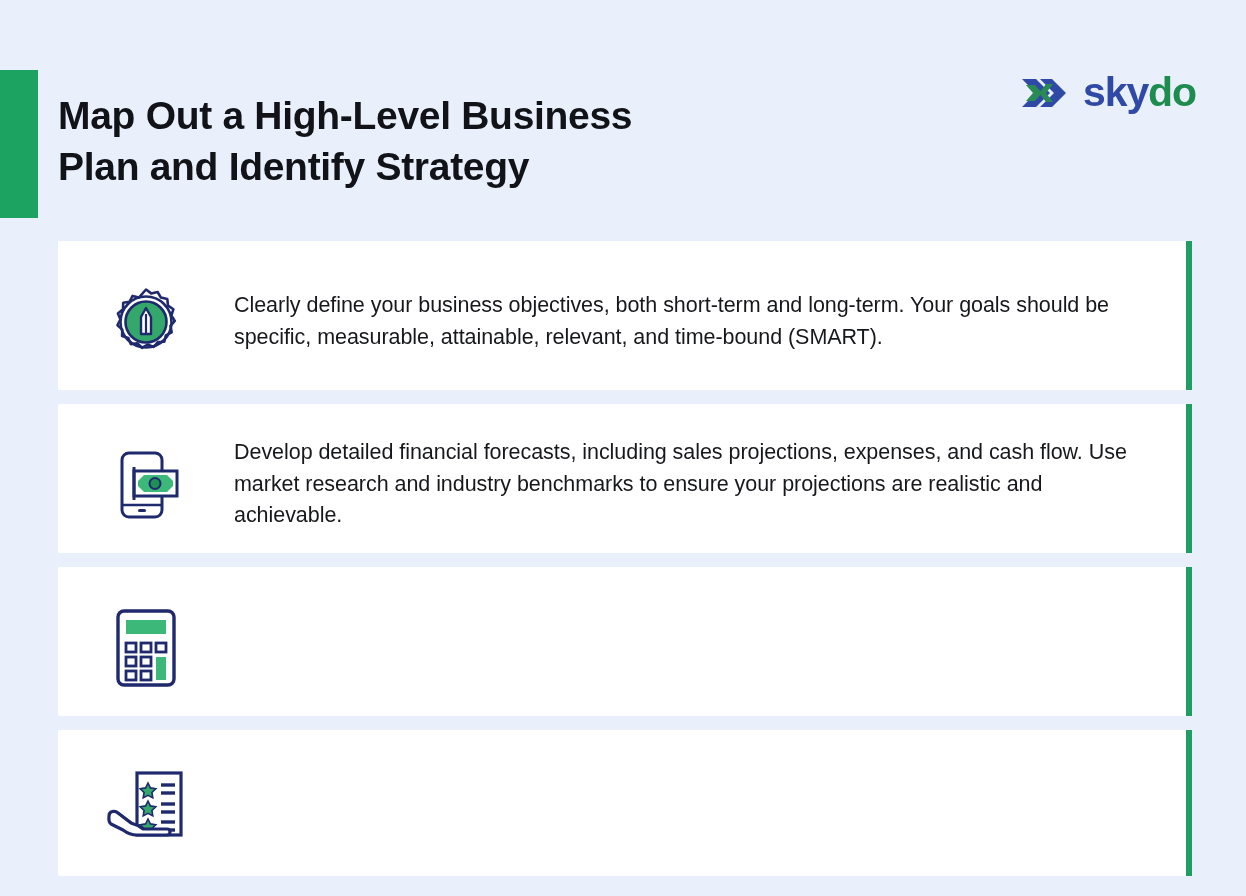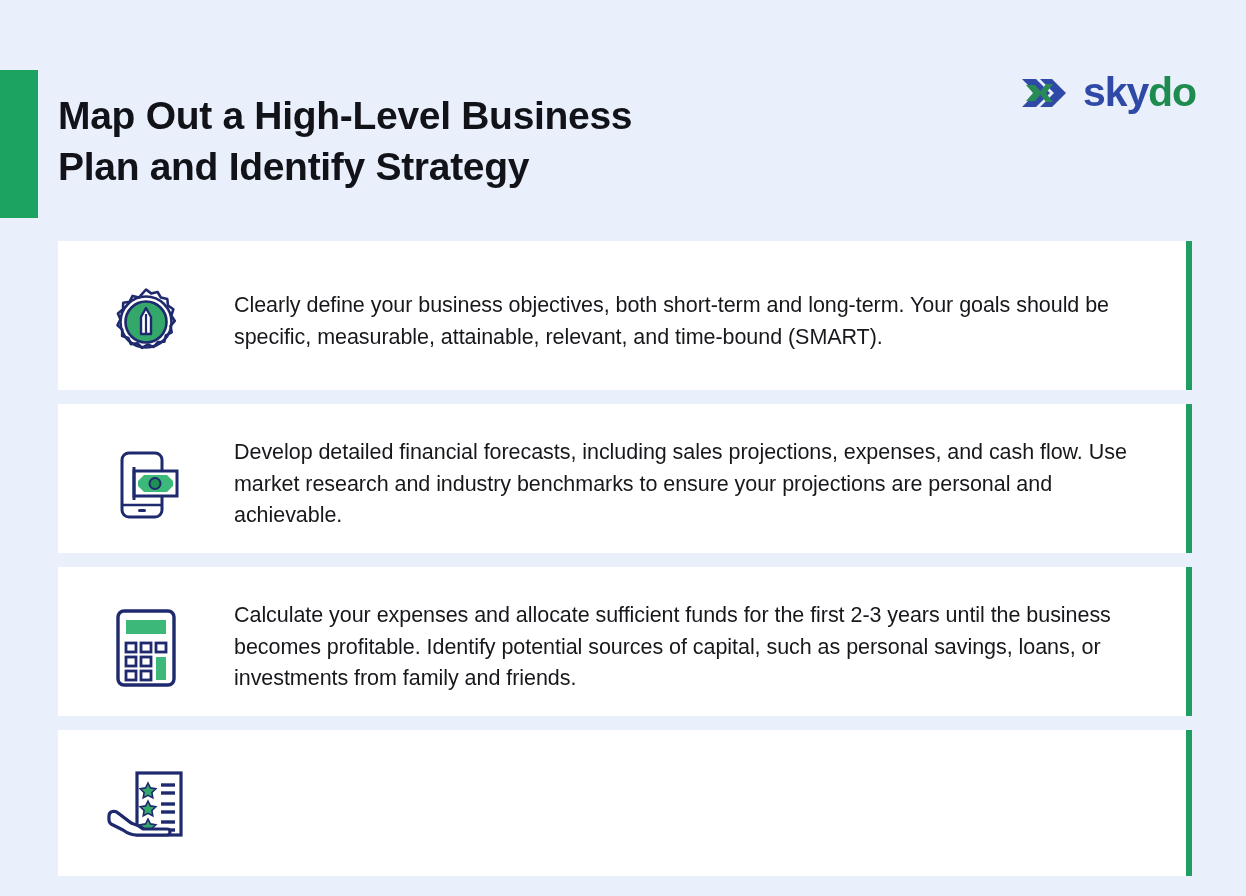--- a/index.html
+++ b/index.html
@@ -156,41 +156,40 @@
           <rect x="26" y="26" width="43" height="25" fill="#ffffff" stroke="#1f2a6e" stroke-width="3"></rect>
           <path d="M30 30 h35 v17 h-35 z" fill="#3cb878"></path>
           <path d="M30 30 h6 l-6 6 z" fill="#ffffff"></path>
           <path d="M65 30 h-6 l6 6 z" fill="#ffffff"></path>
           <path d="M30 47 h6 l-6 -6 z" fill="#ffffff"></path>
           <path d="M65 47 h-6 l6 -6 z" fill="#ffffff"></path>
           <circle cx="47" cy="38.5" r="5.5" fill="#1f8f56" stroke="#1f2a6e" stroke-width="2"></circle>
           <line x1="26" y1="22" x2="26" y2="55" stroke="#1f2a6e" stroke-width="3"></line>
         </svg>
       </div>
-      <div class="card-text">Develop detailed financial forecasts, including sales projections, expenses, and cash flow. Use market research and industry benchmarks to ensure your projections are personal and achievable.</div>
+      <div class="card-text">Develop detailed financial forecasts, including sales projections, expenses, and cash flow. Use market research and industry benchmarks to ensure your projections are realistic and achievable.</div>
     </div>
 
     <div class="card">
       <div class="card-icon">
         <svg width="68" height="82" viewBox="0 0 68 82" xmlns="http://www.w3.org/2000/svg">
           <rect x="6" y="4" width="56" height="74" rx="6" fill="#ffffff" stroke="#1f2a6e" stroke-width="3.4"></rect>
           <rect x="14" y="13" width="40" height="14" fill="#3cb878"></rect>
           <g fill="#ffffff" stroke="#1f2a6e" stroke-width="2.8">
             <rect x="14" y="36" width="10" height="9"></rect>
             <rect x="29" y="36" width="10" height="9"></rect>
             <rect x="44" y="36" width="10" height="9"></rect>
             <rect x="14" y="50" width="10" height="9"></rect>
             <rect x="29" y="50" width="10" height="9"></rect>
             <rect x="14" y="64" width="10" height="9"></rect>
             <rect x="29" y="64" width="10" height="9"></rect>
           </g>
           <rect x="44" y="50" width="10" height="23" fill="#3cb878"></rect>
         </svg>
       </div>
-      <div class="card-text">Calculate your expenses and allocate sufficient funds for the first 2-3 years until the business becomes profitable. Identify potential sources of capital, such as personal savings, loans, or investments from family and friends.</div>
     </div>
 
     <div class="card card-tall">
       <div class="card-icon">
         <svg width="86" height="82" viewBox="0 0 86 82" xmlns="http://www.w3.org/2000/svg">
           <rect x="34" y="5" width="44" height="62" fill="#ffffff" stroke="#1f2a6e" stroke-width="3.2"></rect>
           <g fill="#34a86a" stroke="#1f2a6e" stroke-width="1.6">
             <path d="M45 15 l2.4 4.9 5.4 0.8 -3.9 3.8 0.9 5.4 -4.8-2.5 -4.8 2.5 0.9-5.4 -3.9-3.8 5.4-0.8z"></path>
             <path d="M45 33 l2.4 4.9 5.4 0.8 -3.9 3.8 0.9 5.4 -4.8-2.5 -4.8 2.5 0.9-5.4 -3.9-3.8 5.4-0.8z"></path>
             <path d="M45 51 l2.4 4.9 5.4 0.8 -3.9 3.8 0.9 5.4 -4.8-2.5 -4.8 2.5 0.9-5.4 -3.9-3.8 5.4-0.8z"></path>

